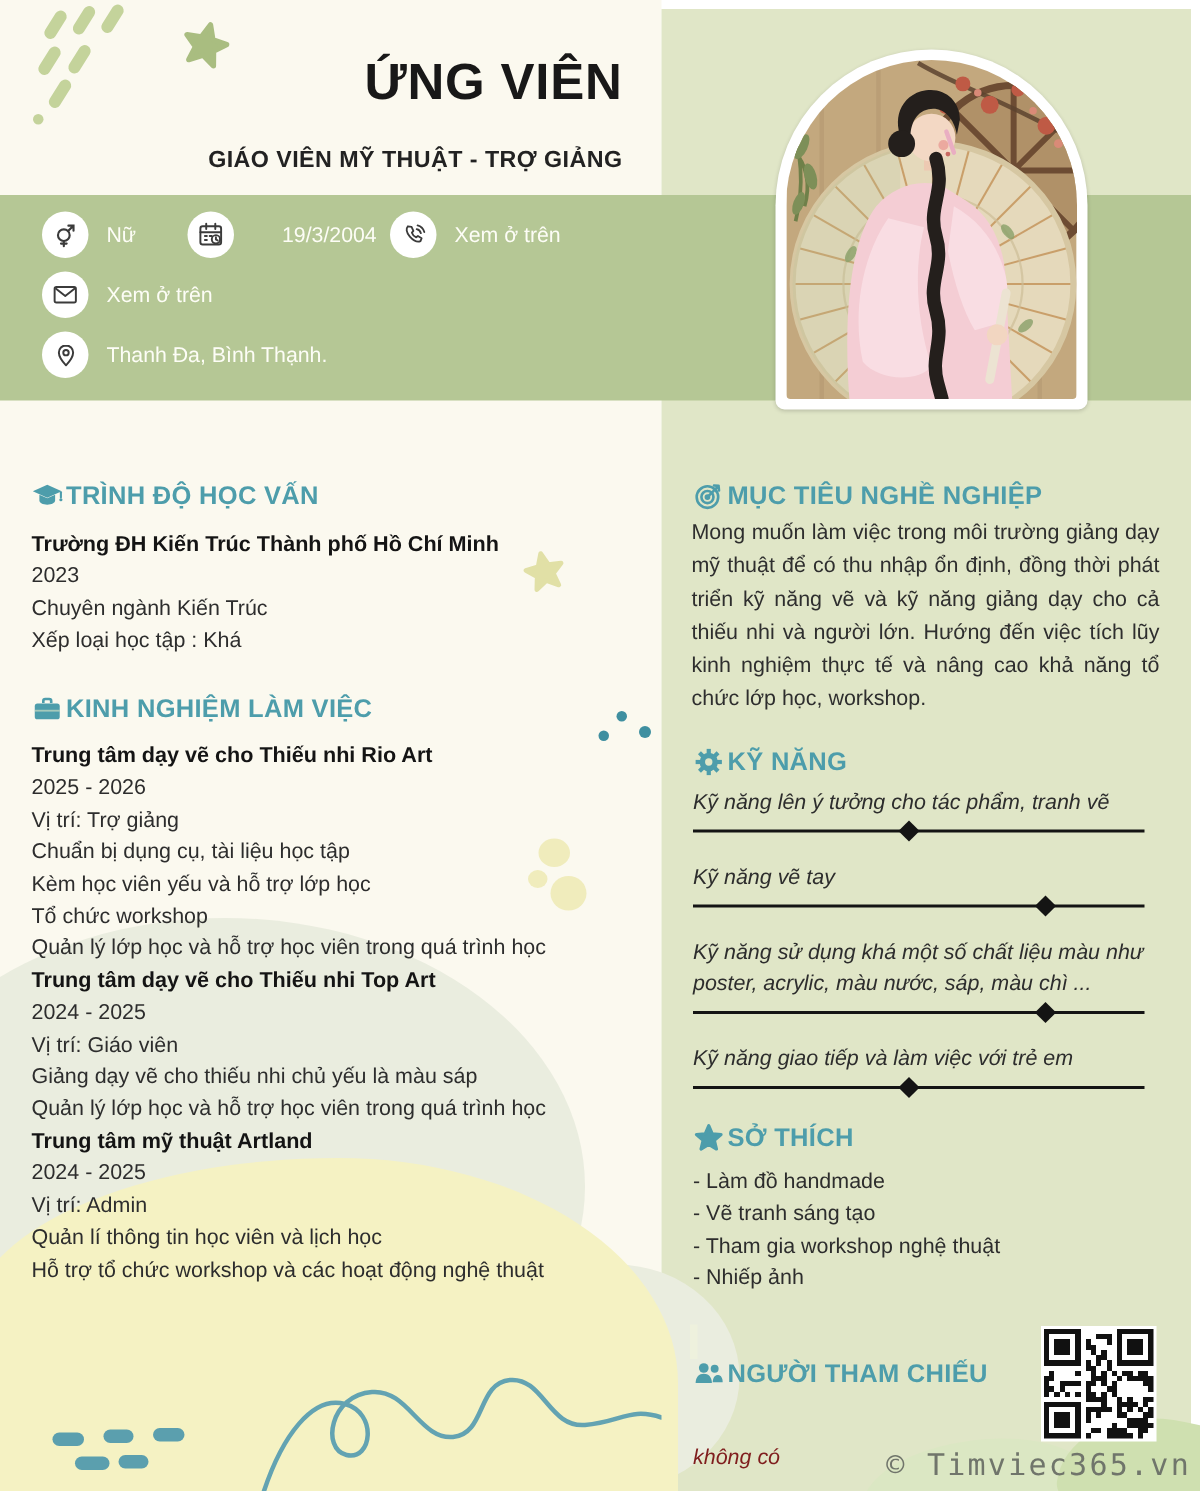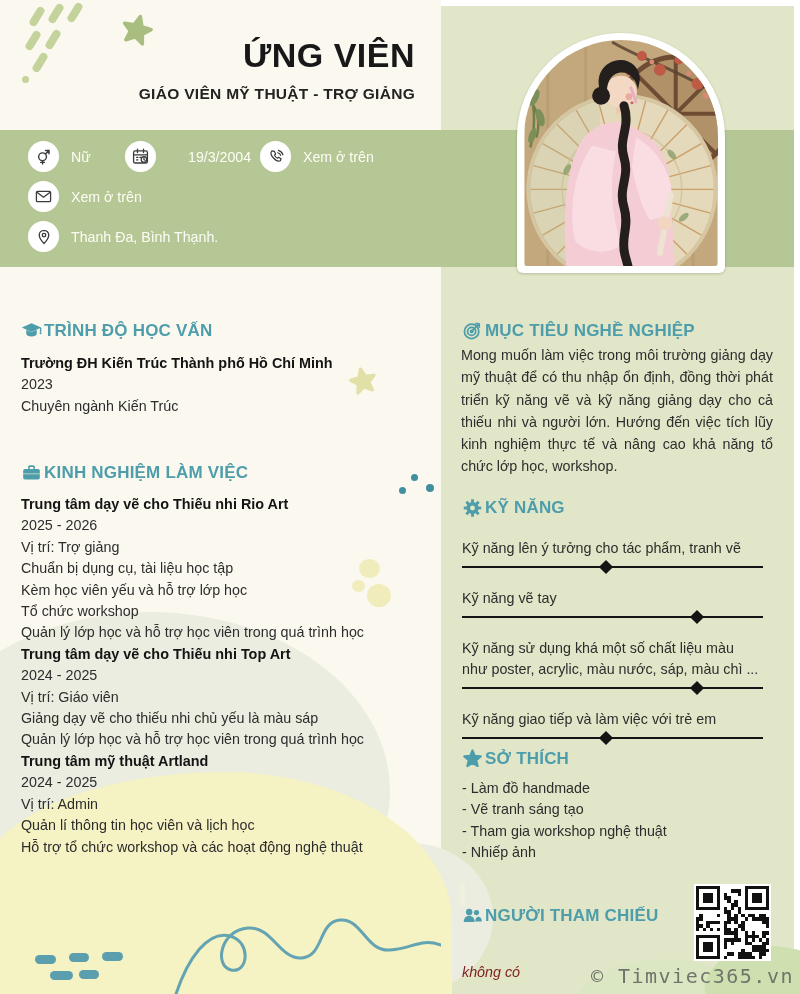--- a/index.html
+++ b/index.html
@@ -13,42 +13,42 @@
   .dash{position:absolute;width:8px;height:21px;border-radius:5px;background:#c4d39b;transform:rotate(32deg);}
   .dot{position:absolute;border-radius:50%;}
   .blob{position:absolute;border-radius:50%;}
   .blob-yellow{position:absolute;left:-20px;top:772px;width:472px;height:240px;background:#f5f2c3;
                border-radius:52% 48% 0 0 / 110px 150px 0 0;}
   .teal-dash{position:absolute;height:9px;border-radius:5px;background:#5b9fae;}
   .cursor-bar{position:absolute;left:460px;top:883px;width:5px;height:23px;background:#eef1dd;}
   
   .title-block{position:absolute;left:0;top:36px;width:441px;text-align:right;padding-right:26px;box-sizing:border-box;}
   .title{font-size:34px;font-weight:700;letter-spacing:.5px;color:#181818;line-height:38px;}
-  .subtitle{margin-top:11px;font-size:15.5px;font-weight:700;letter-spacing:.3px;color:#222;}
+  .subtitle{margin-top:24px;font-size:15.5px;font-weight:700;letter-spacing:.3px;color:#222;}
   
   .photo-frame{position:absolute;left:517px;top:33px;width:208px;height:240px;background:#fff;
                border-radius:104px 104px 6px 6px;box-shadow:0 1px 3px rgba(0,0,0,.18);
                padding:7px;box-sizing:border-box;}
   .photo-inner{width:194px;height:226px;border-radius:97px 97px 3px 3px;overflow:hidden;}
   
   .contact-row{position:absolute;display:flex;align-items:center;gap:12px;height:31px;}
   .cicon{width:31px;height:31px;border-radius:50%;background:#ffffff;display:flex;align-items:center;justify-content:center;flex:0 0 31px;}
   .clabel{font-size:14.2px;color:#fdfdf6;}
   
   .sec-h{position:absolute;display:flex;align-items:center;gap:2px;}
   .sec-h .txt{font-size:17px;font-weight:700;color:#4d9dab;letter-spacing:.2px;}
   .sec-h .ic{width:21px;height:21px;display:flex;align-items:center;justify-content:center;}
   
   .tline{font-size:14.3px;line-height:21.4px;color:#2d2d2d;}
   .bold{font-weight:700;color:#141414;font-size:14.4px;}
   .edu-block{position:absolute;left:21px;top:353px;width:415px;}
   .exp-block{position:absolute;left:21px;top:494px;width:415px;}
   .obj-text{position:absolute;left:461px;top:344px;width:312px;font-size:14.3px;line-height:22.3px;
             text-align:justify;color:#2e2e2e;}
-  .skills-block{position:absolute;left:462px;top:538px;width:301px;}
+  .skills-block{position:absolute;left:462px;top:525px;width:301px;font-style:italic;}
   .skill{margin-bottom:0;}
   .skill .label{font-size:14.3px;line-height:21px;color:#2d2d2d;}
   .skill-line{position:relative;height:2px;background:#141414;margin-top:7px;margin-bottom:20px;}
   .skill-diamond{position:absolute;top:-4.5px;width:10px;height:10px;background:#141414;transform:translateX(-50%) rotate(45deg);}
   .hobby-block{position:absolute;left:462px;top:778px;width:312px;}
   .hobby-block .tline{line-height:21.3px;}
   .ref-text{position:absolute;left:462px;top:964px;font-size:14.3px;color:#7f1d1d;font-style:italic;}
   
   .qr{position:absolute;left:694px;top:884px;width:77px;height:77px;background:#fff;padding:2px;box-sizing:border-box;}
   .watermark{position:absolute;left:520px;top:964px;width:274px;text-align:right;
@@ -260,20 +260,21 @@
         <rect x="21.6" y="8" width="1.6" height="5.5" rx="0.8"></rect>
           <circle cx="22.4" cy="14.5" r="1.2"></circle>
       </svg>
     </span>
     <span class="txt">TRÌNH ĐỘ HỌC VẤN</span>
   </div>
   <div class="edu-block">
     <div class="tline bold">Trường ĐH Kiến Trúc Thành phố Hồ Chí Minh</div>
     <div class="tline">2023</div>
     <div class="tline">Chuyên ngành Kiến Trúc</div>
+    <div class="tline">Xếp loại học tập : Khá</div>
   </div>
 
   <div class="sec-h" style="left:21px;top:462px;">
     <span class="ic">
       <svg width="22" height="22" viewBox="0 0 24 24">
         <rect x="2.5" y="7.5" width="19" height="12" rx="2" fill="#4d9dab"></rect>
         <path d="M9 7 V5.5 C9 4.7 9.7 4 10.5 4 H13.5 C14.3 4 15 4.7 15 5.5 V7" fill="none" stroke="#4d9dab" stroke-width="2"></path>
         <rect x="2.5" y="12.2" width="19" height="1.4" fill="#e0e6c7" opacity=".6"></rect>
       </svg>
     </span>

